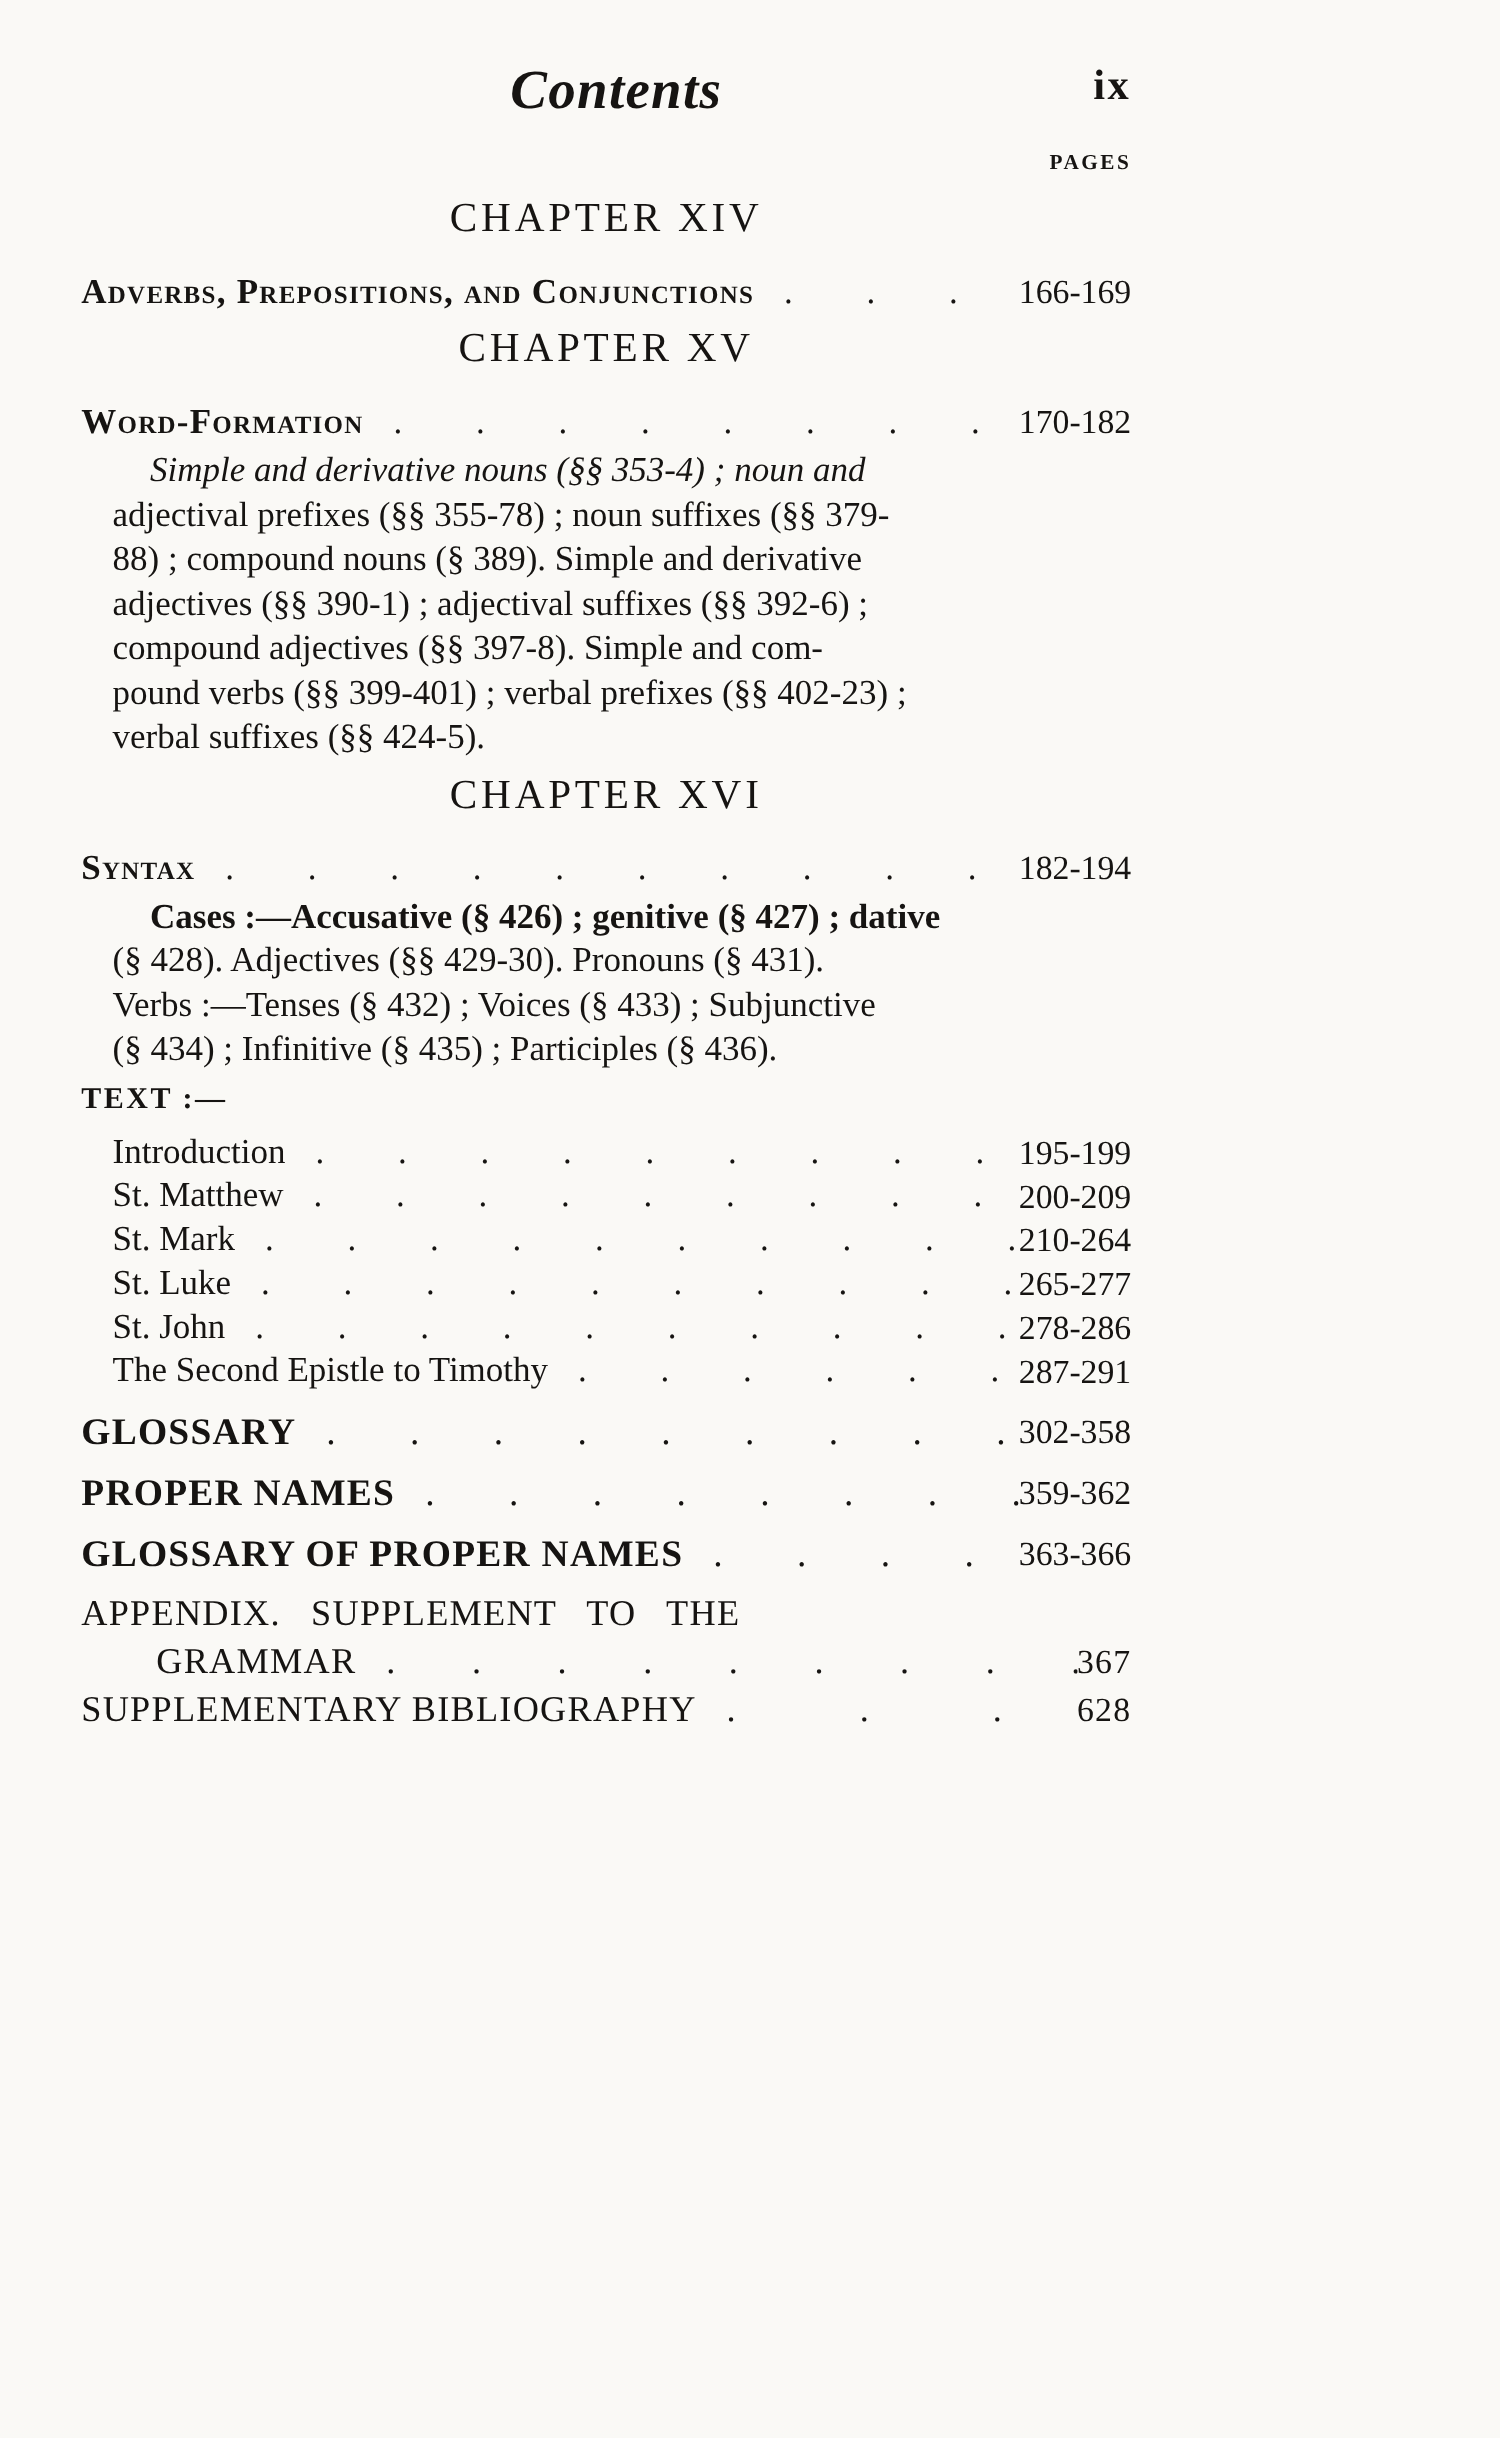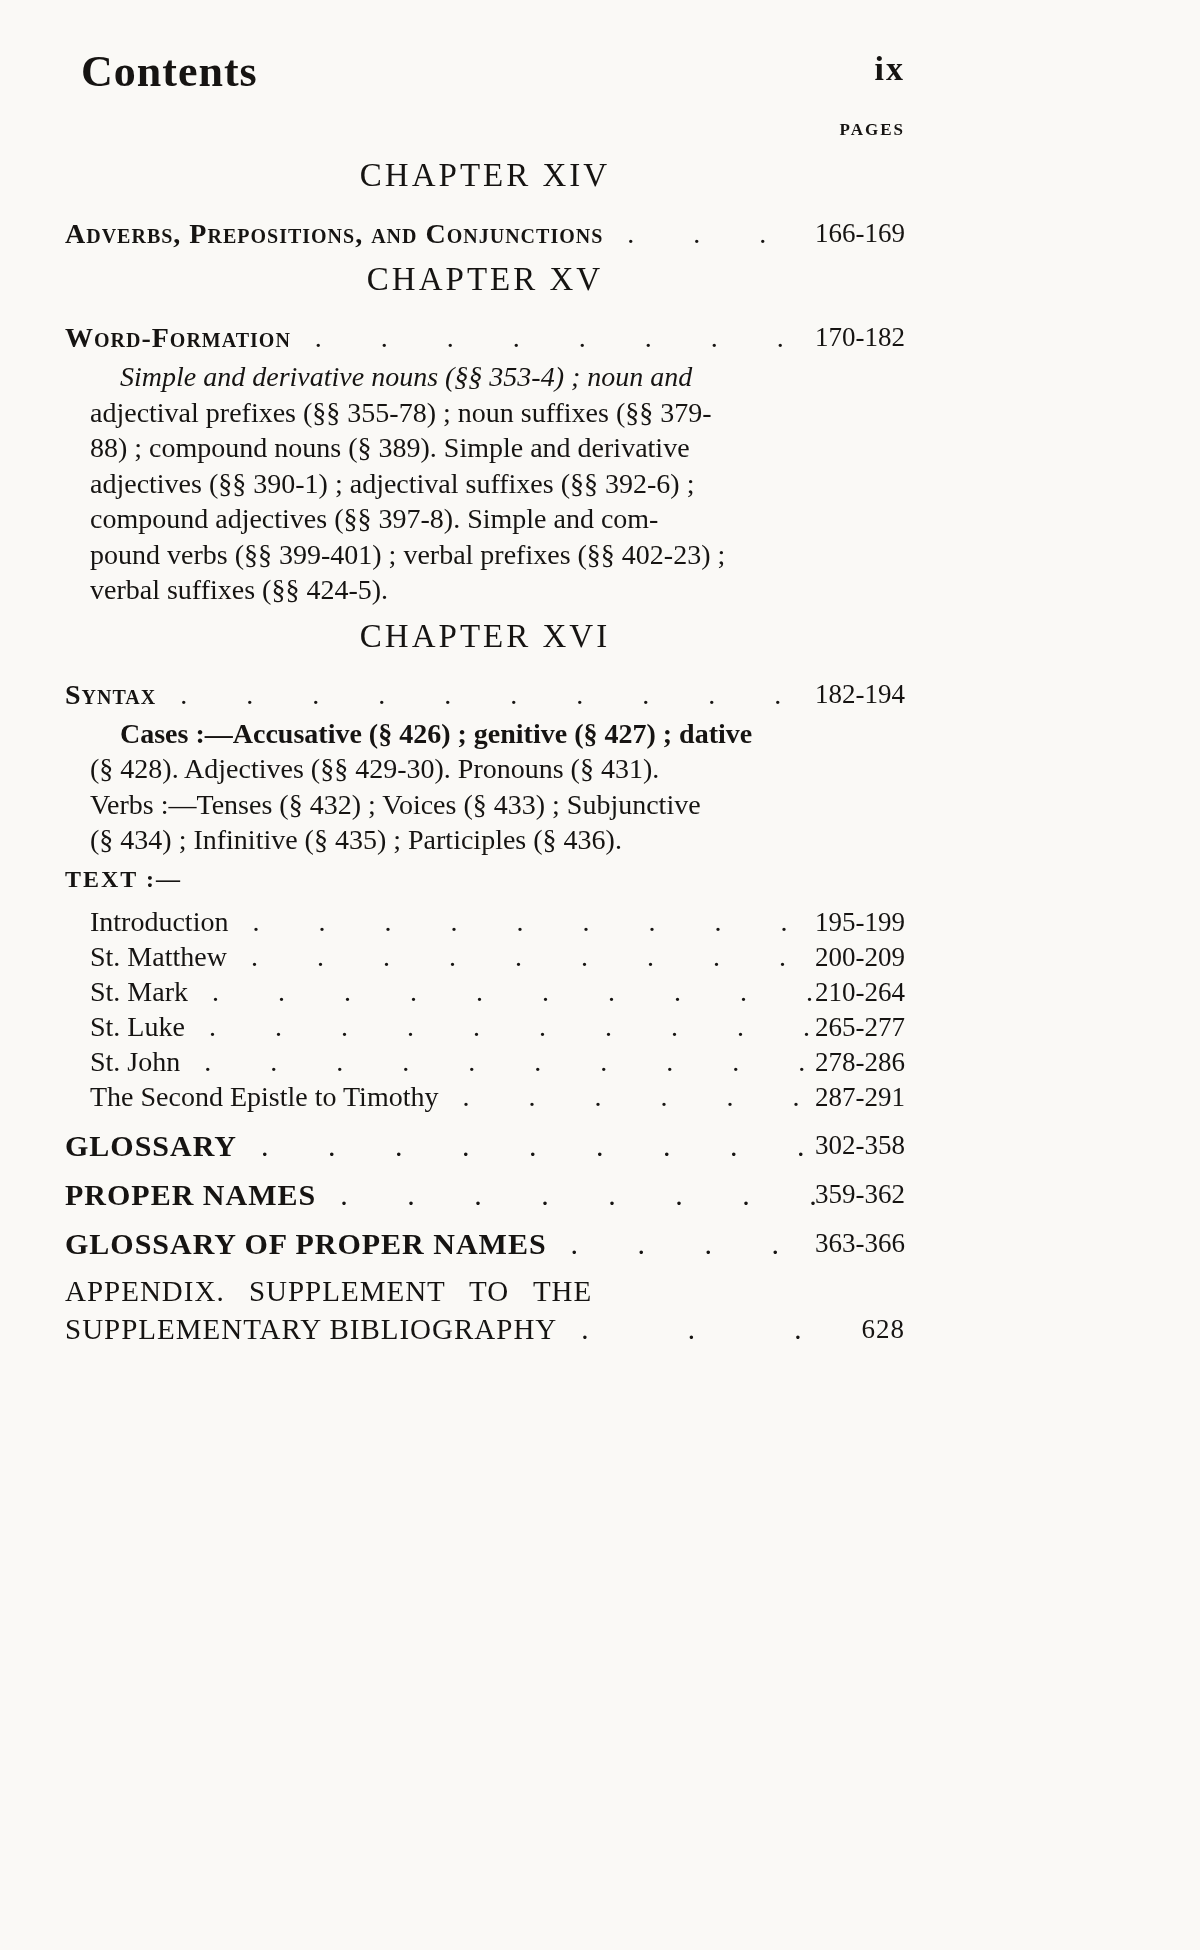--- a/index.html
+++ b/index.html
@@ -21,22 +21,23 @@
   }
   
   .header-row {
     position: relative;
     height: 64px;
     margin-bottom: 10px;
   }
   .doc-title {
     position: absolute;
     left: 16px; right: 0;
-    text-align: left;
+    text-align: center;
     font-size: 44px;
+    font-style: italic;
     font-weight: 700;
     letter-spacing: 1px;
   }
   .folio {
     position: absolute;
     right: 0;
     top: 4px;
     font-size: 34px;
     font-weight: 700;
     letter-spacing: 2px;
@@ -200,19 +201,24 @@
     <span class="leader"></span>
     <span class="pages-val">359-362</span>
   </div>
   <div class="toc-row back-row">
     <span class="label">GLOSSARY OF PROPER NAMES</span>
     <span class="leader"></span>
     <span class="pages-val">363-366</span>
   </div>
 
   <div class="appendix-line1">APPENDIX.  SUPPLEMENT  TO  THE</div>
+  <div class="toc-row appendix-row">
+    <span class="label">GRAMMAR</span>
+    <span class="leader"></span>
+    <span class="pages-val">367</span>
+  </div>
   <div class="toc-row biblio-row">
     <span class="label">SUPPLEMENTARY BIBLIOGRAPHY</span>
     <span class="leader"></span>
     <span class="pages-val">628</span>
   </div>
 
 </div>
 
 </body></html>

